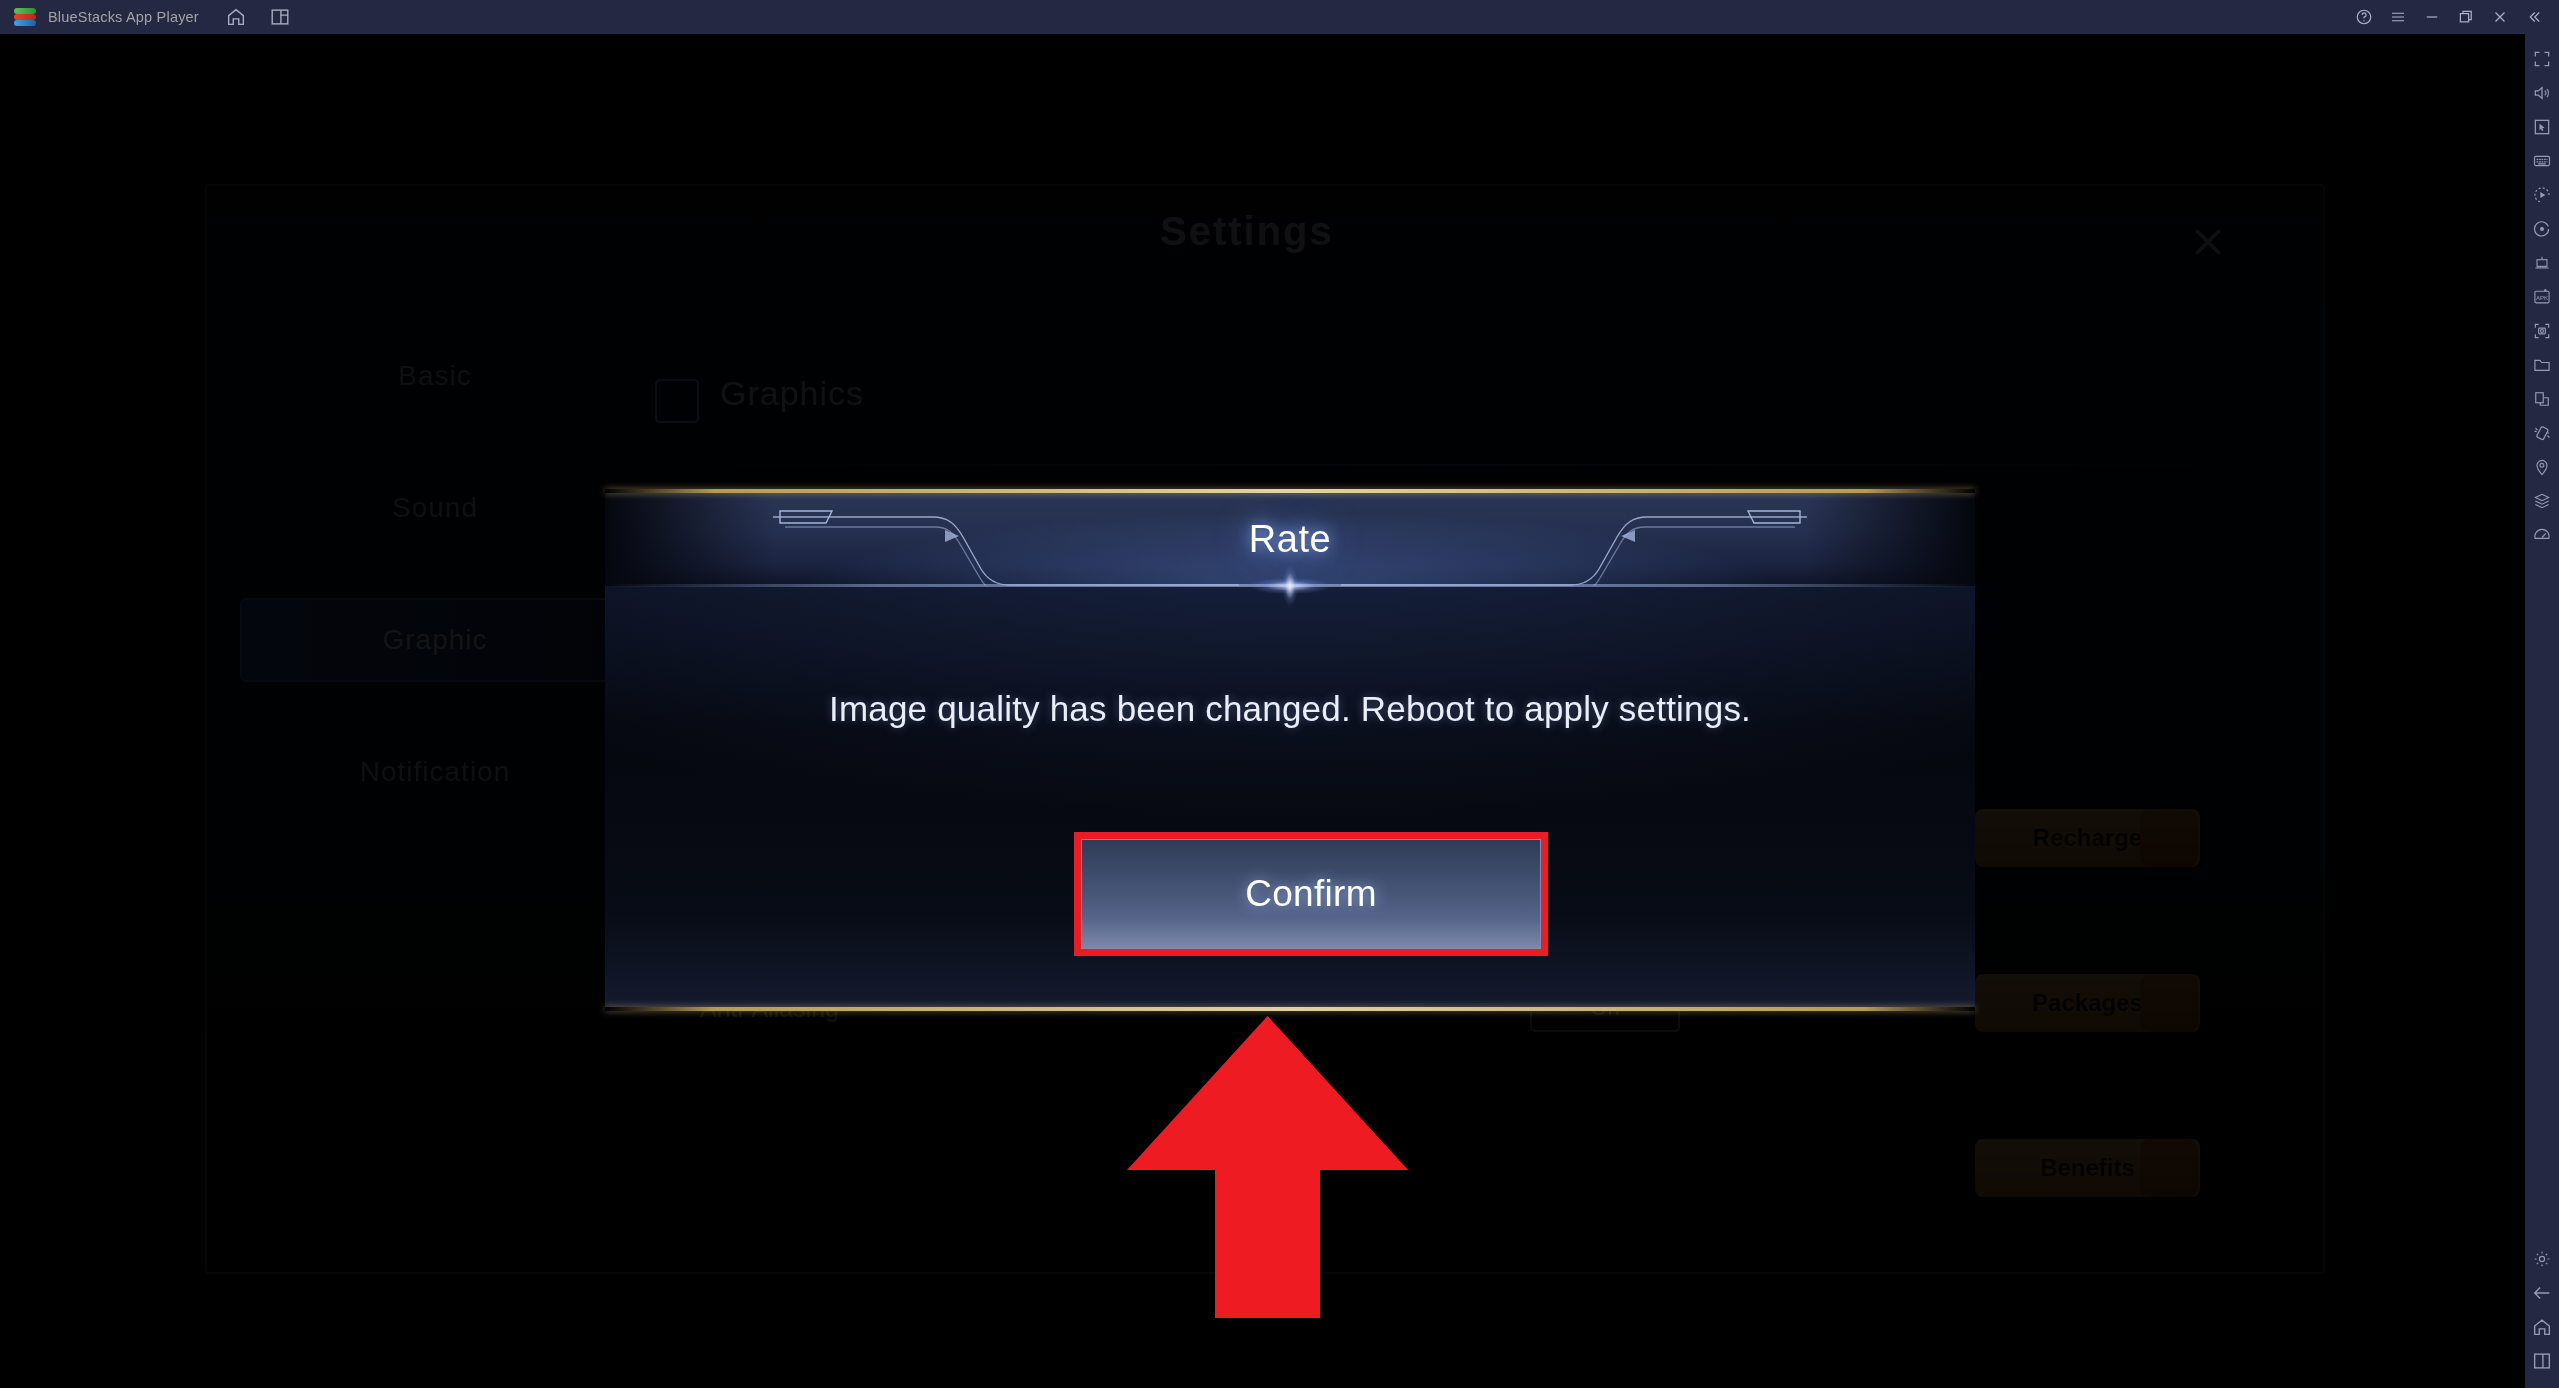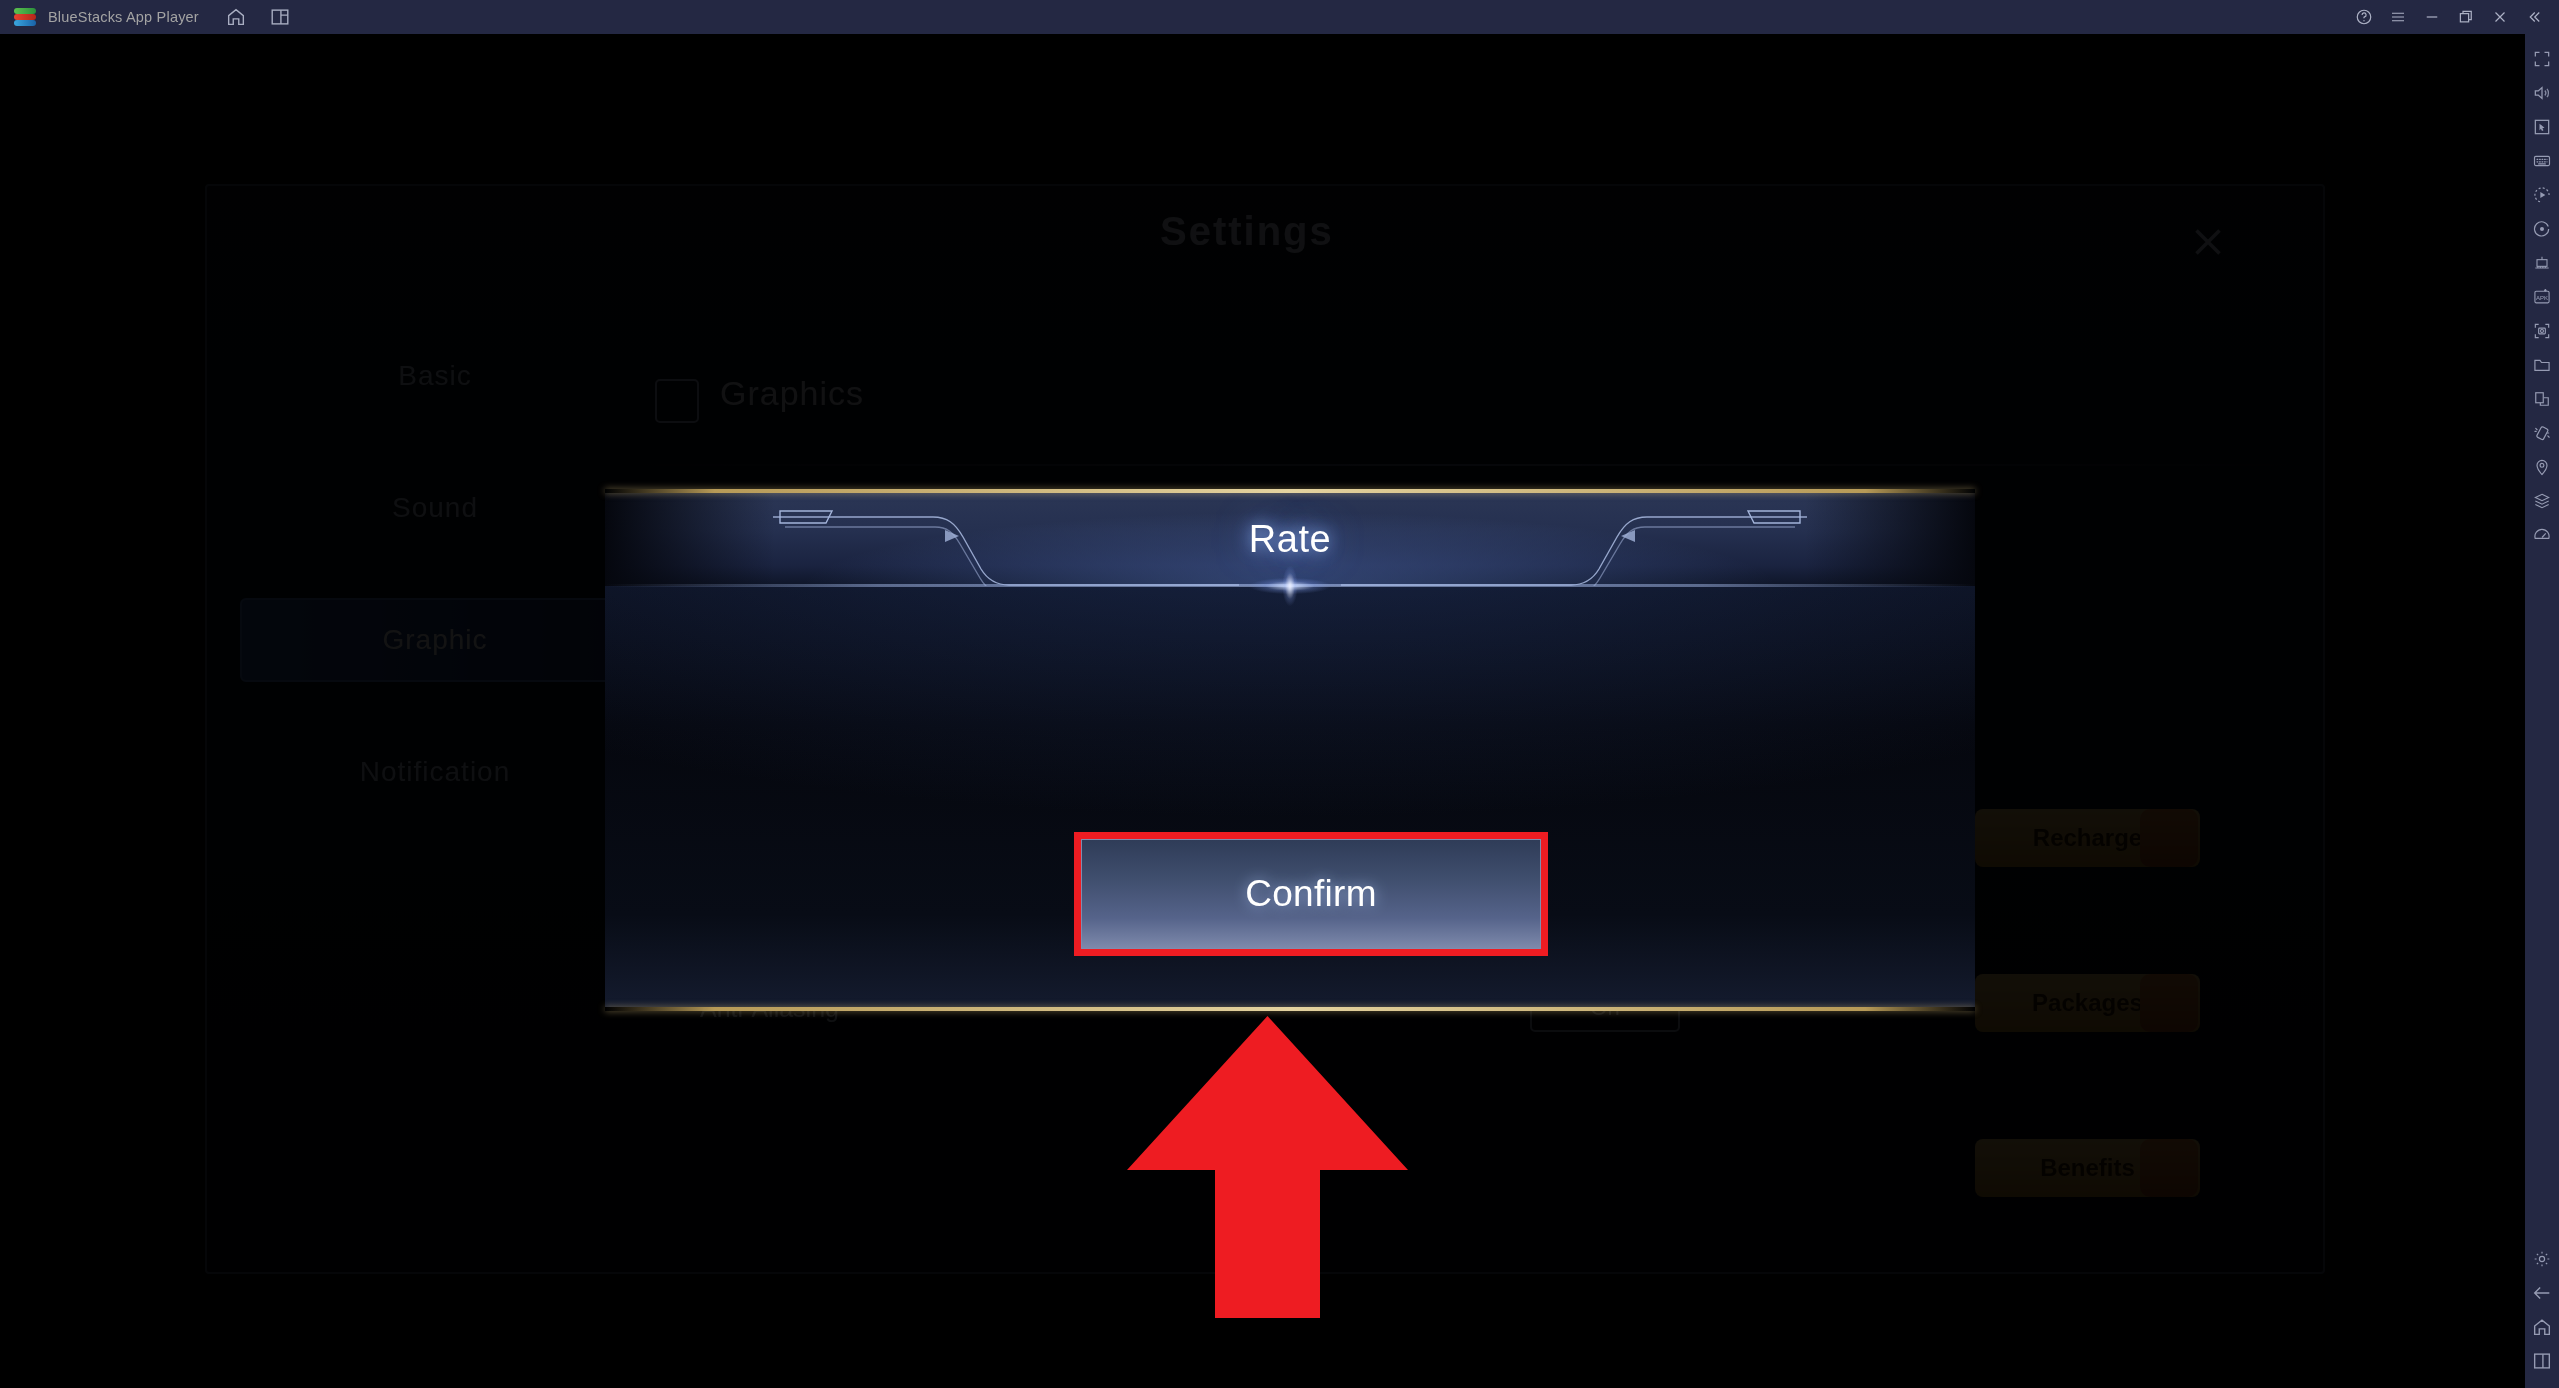--- a/index.html
+++ b/index.html
@@ -320,20 +320,21 @@
         </svg>
         <div class="head-fade-l"></div>
         <div class="head-fade-r"></div>
       </div>
 
       <div class="head-underline"></div>
       <div class="head-spark"></div>
 
       <div class="modal-title">Rate</div>
 
+      <div class="modal-msg">Image quality has been changed. Reboot to apply settings.</div>
 
       <div class="confirm-wrap">
         <div class="confirm-btn">Confirm</div>
         <div class="confirm-ring"></div>
       </div>
 
       <div class="modal-border-top"></div>
       <div class="modal-border-bot"></div>
     </div>
 

